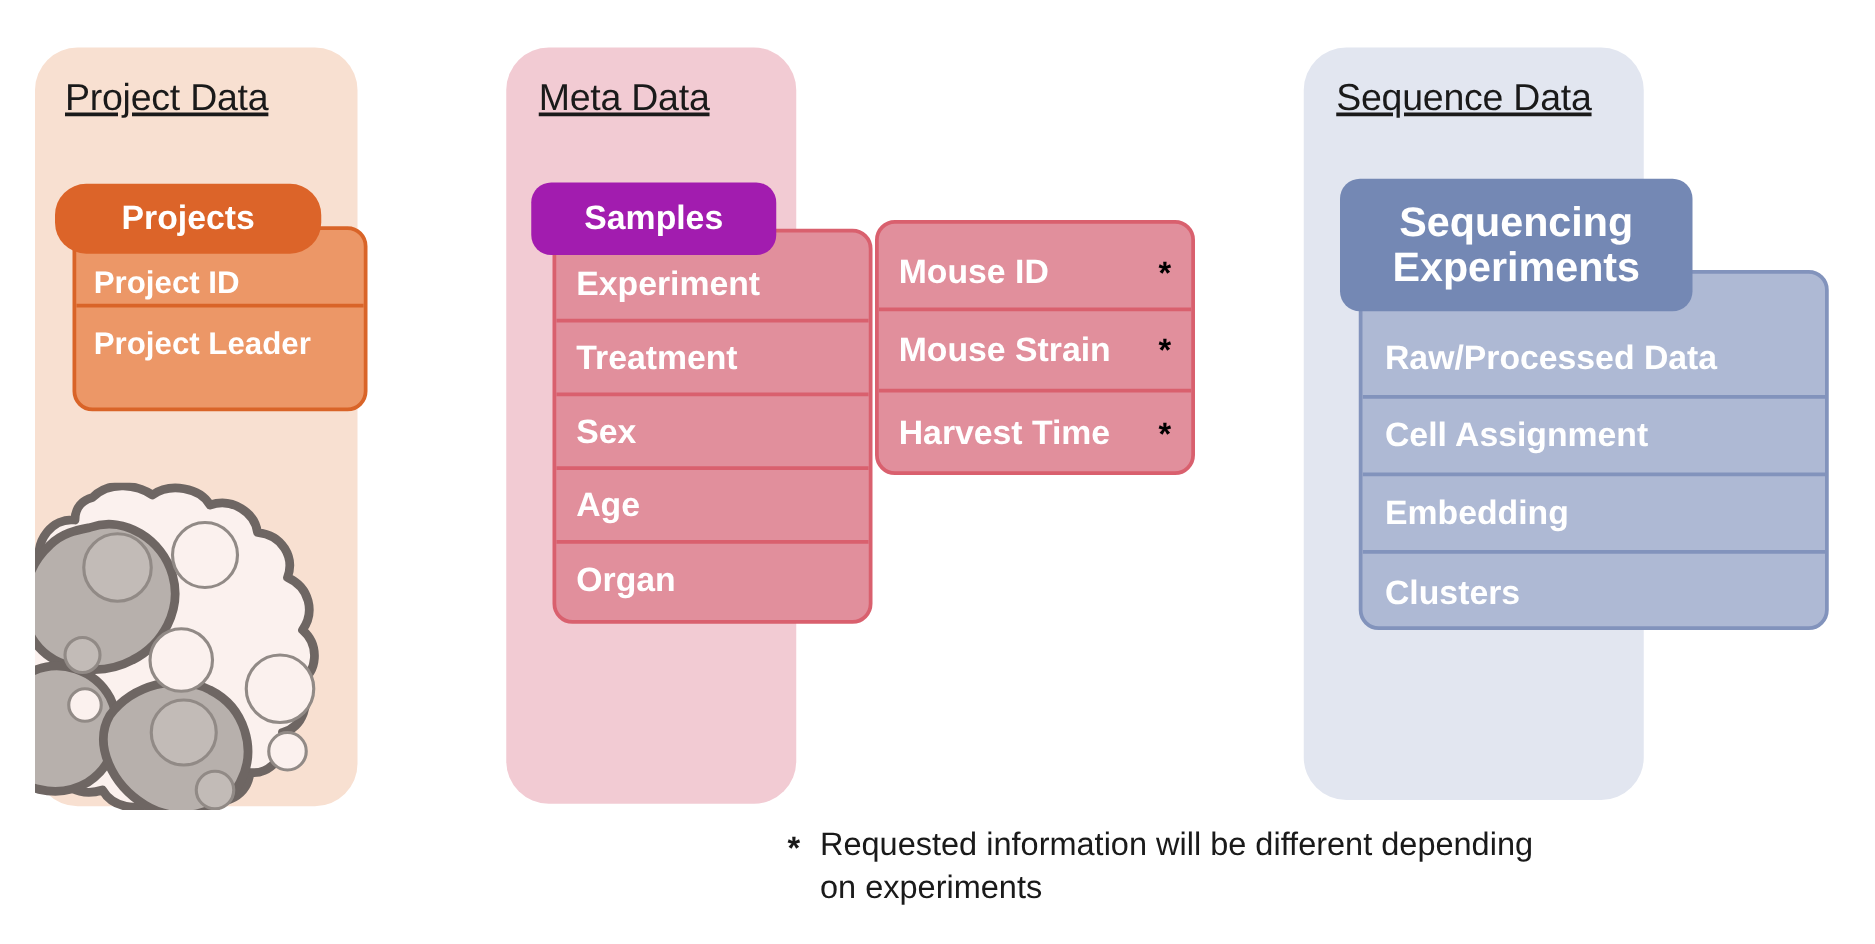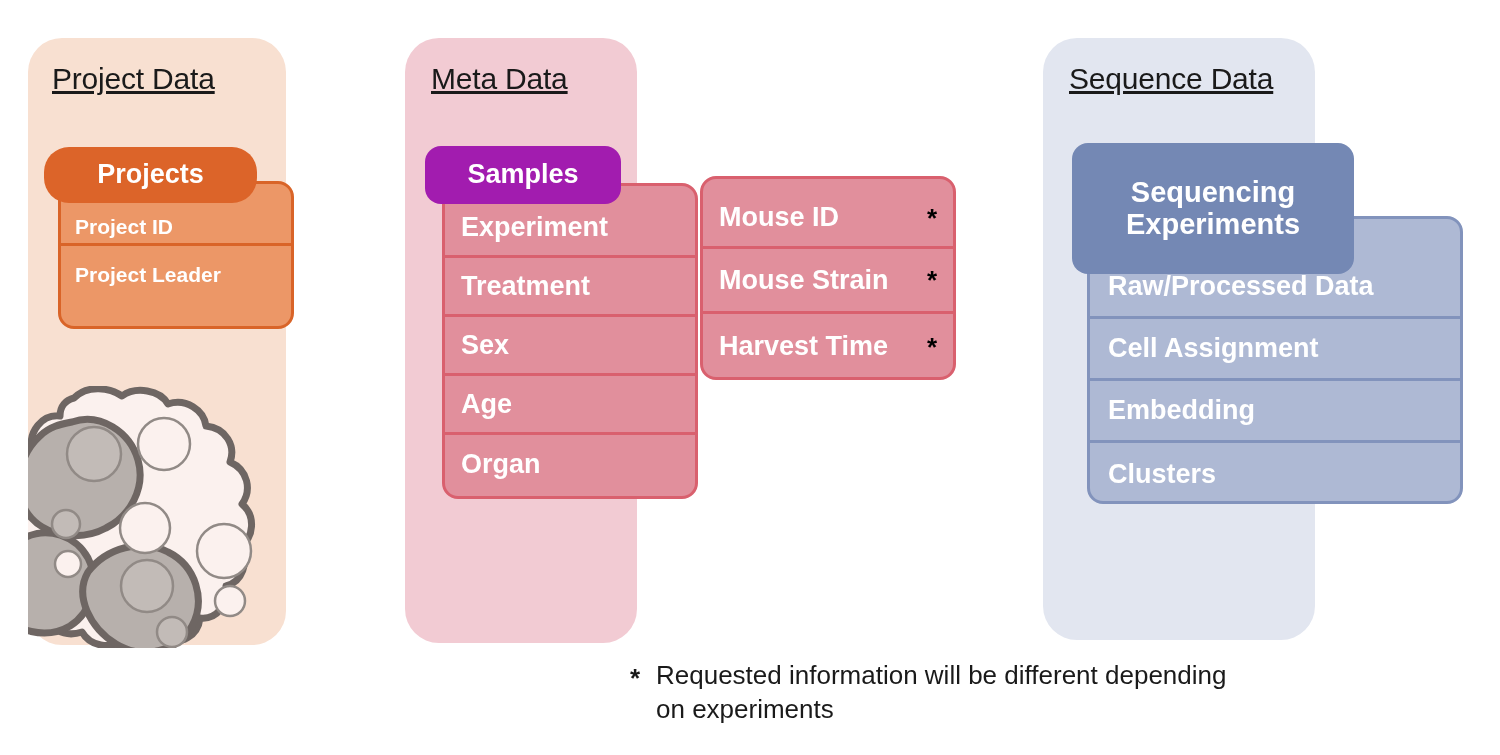--- a/index.html
+++ b/index.html
@@ -79,21 +79,21 @@
   
   #projects-header {
     left: 44px; top: 147px; width: 213px; height: 56px;
     background: #DC6429; font-size: 27px; border-radius: 25px;
   }
   #projects-fields {
     left: 58px; top: 181px; width: 236px; height: 148px;
     background: #EC9767; border: 3px solid #D96428;
   }
   #projects-fields .field-row {
-    height: 58px; padding: 0 14px; font-size: 21px;
+    height: 58px; padding: 0 14px; font-size: 25px;
     border-bottom: 3px solid #D96428;
   }
   #projects-fields .field-row:first-child { height: 62px; padding-top: 26px; }
   #projects-fields .field-row:last-child { border-bottom: none; }
 
   
   #samples-header {
     left: 425px; top: 146px; width: 196px; height: 58px;
     background: #a21caf; font-size: 27px;
   }
@@ -115,22 +115,22 @@
   }
   #mouse-fields .field-row {
     height: 65px; padding: 0 16px; font-size: 27px;
     border-bottom: 3px solid #D9606E;
   }
   #mouse-fields .field-row:first-child { height: 70px; padding-top: 10px; }
   #mouse-fields .field-row:last-child { border-bottom: none; }
 
   
   #seq-header {
-    left: 1072px; top: 143px; width: 282px; height: 131px;
-    background: #7488B4; font-size: 29px; flex-direction: column;
+    left: 1072px; top: 143px; width: 282px; height: 106px;
+    background: #7488B4; font-size: 33px; flex-direction: column;
   }
   #seq-fields {
     left: 1087px; top: 216px; width: 376px; height: 288px;
     background: #AEB9D4; border: 3px solid #8293BC;
     z-index: 2;
   }
   #seq-fields .field-row {
     height: 62px; padding: 0 18px; font-size: 27px;
     border-bottom: 3px solid #8293BC;
   }

